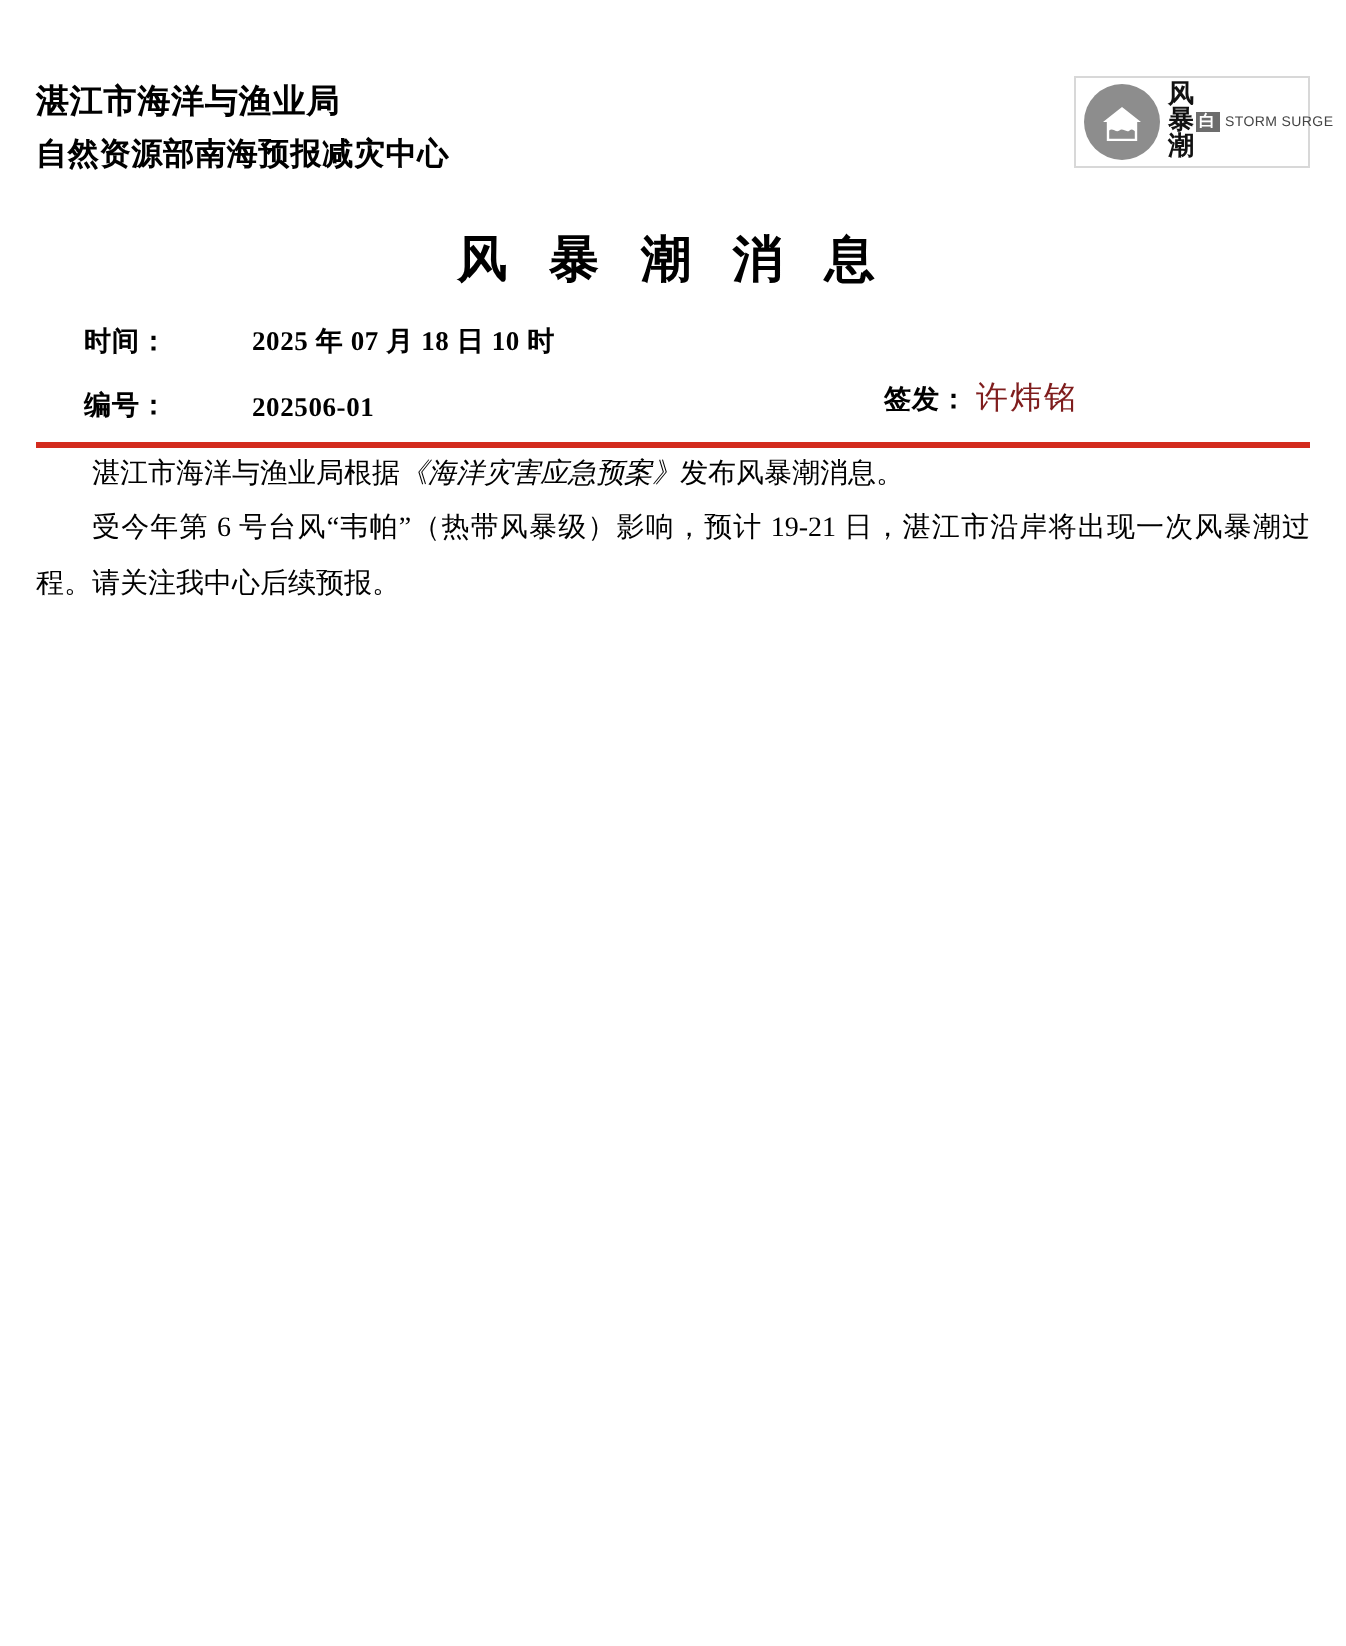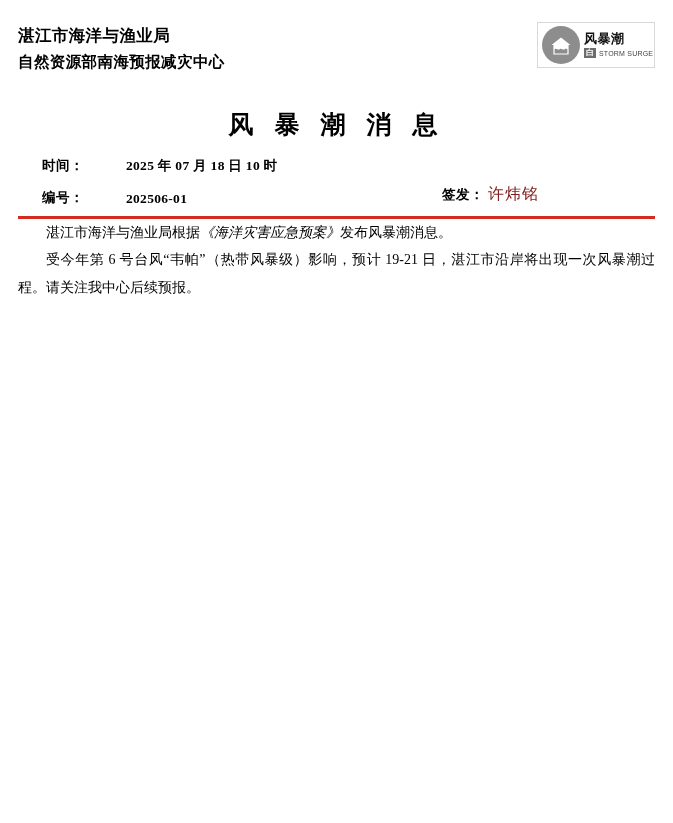--- a/index.html
+++ b/index.html
@@ -12,21 +12,21 @@
     height: 823px;
     font-family: "Liberation Serif", "DejaVu Serif", serif;
     color: #000000;
     overflow: hidden;
   }
   .page {
     position: relative;
     width: 673px;
     height: 611px;
     box-sizing: border-box;
-    padding: 0 18px;
+    padding: 16px 18px;
   }
 
   
   .header {
     position: relative;
     padding-top: 22px;
     height: 72px;
   }
   .org-lines {
     font-family: "Liberation Sans", "DejaVu Sans", sans-serif;
@@ -68,21 +68,21 @@
     position: absolute;
     left: 50%;
     top: 52%;
     transform: translate(-50%, -50%);
     width: 22px;
     height: 20px;
   }
   .logo-text {
     flex: 1 1 auto;
     display: flex;
-    flex-direction: column;
+    flex-direction: row;
     justify-content: center;
     line-height: 1;
   }
   .logo-cn {
     font-family: "Liberation Sans", "DejaVu Sans", sans-serif;
     font-size: 13px;
     font-weight: bold;
     color: #111;
     letter-spacing: 0.5px;
     margin-bottom: 3px;
@@ -110,21 +110,21 @@
     white-space: nowrap;
   }
 
   
   .doc-title {
     text-align: center;
     font-family: "Liberation Sans", "DejaVu Sans", sans-serif;
     font-weight: bold;
     font-size: 25px;
     letter-spacing: 7px;
-    margin-top: 14px;
+    margin-top: 3px;
     margin-bottom: 6px;
     color: #000;
   }
 
   
   .meta {
     margin-top: 10px;
     font-family: "Liberation Sans", "DejaVu Sans", sans-serif;
     font-size: 13.5px;
     font-weight: bold;

